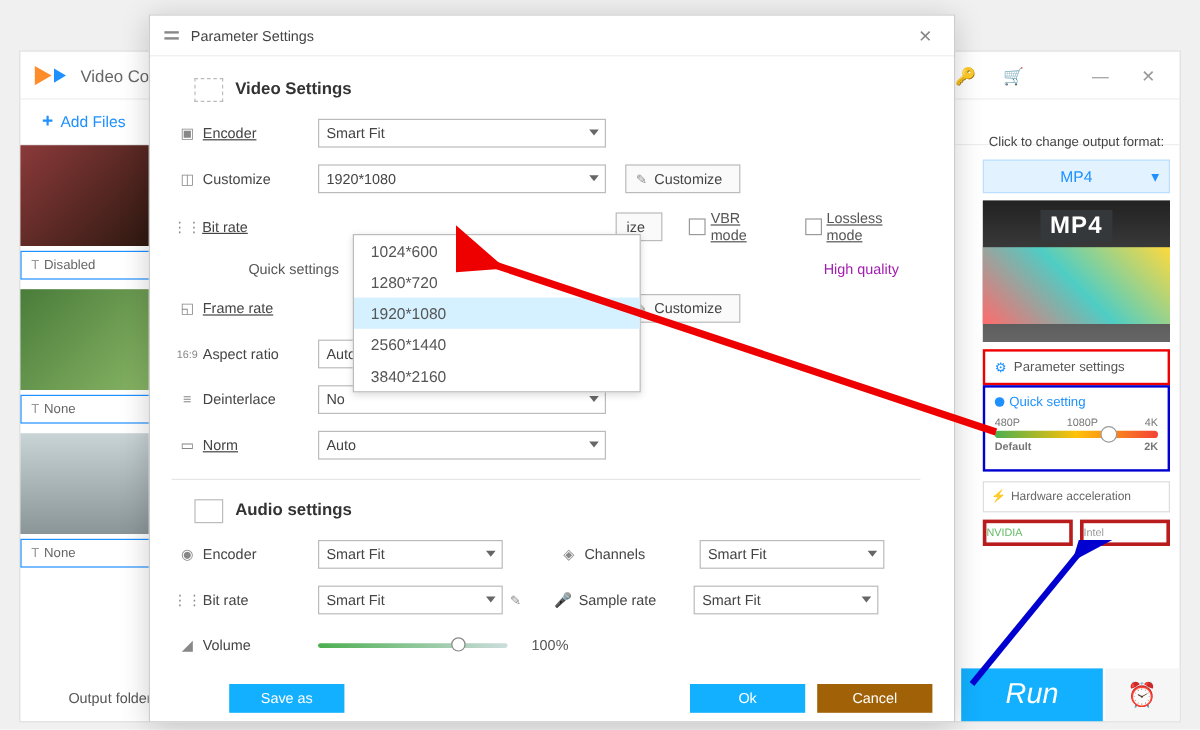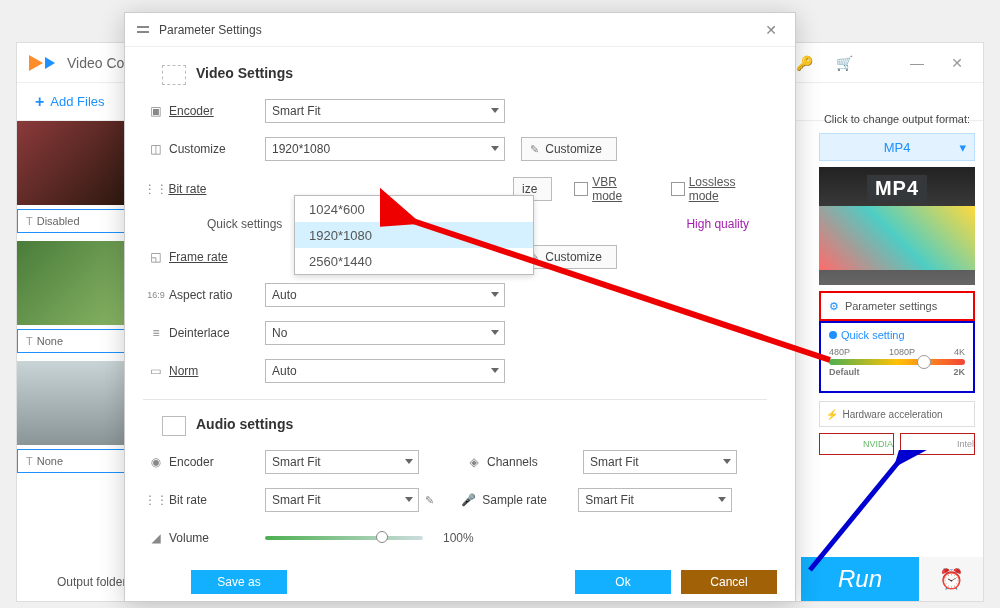--- a/index.html
+++ b/index.html
@@ -33,21 +33,21 @@
 .qs-section { border:2px solid #0000d0; padding:6px 8px 14px 8px; position:relative;}
 .qs-head { display:flex; align-items:center; gap:4px; color:#1e90ff; font-size:11px; margin-bottom:6px;}
 .qs-head:before { content:""; width:8px; height:8px; background:#1e90ff; border-radius:50%;}
 .qs-ticks { display:flex; justify-content:space-between; font-size:9px; color:#777; margin-bottom:2px;}
 .qs-slider { height:6px; background:linear-gradient(90deg,#4caf50,#ffc107,#f44336); position:relative; border-radius:3px;}
 .qs-thumb { position:absolute; top:-4px; left:65%; width:14px; height:14px; background:#fff; border:1px solid #999; border-radius:50%; }
 .qs-bottom { display:flex; justify-content:space-between; font-size:9px; color:#777; margin-top:2px;font-weight:bold;}
 
 .hw-acc { margin-top:8px; height:26px; border:1px solid #ddd; display:flex; align-items:center; padding:0 6px; font-size:10px; color:#666; gap:4px;}
 .gpu-row { margin-top:6px; display:flex; gap:6px; }
-.gpu-tag { flex:1; height:22px; border:1px solid #b91c1c; display:flex; align-items:center; justify-content:flex-end; font-size:9px; color:#6b6;}
+.gpu-tag { flex:1; height:22px; border:3px solid #b91c1c; display:flex; align-items:center; justify-content:flex-start; font-size:9px; color:#6b6;}
 .gpu-tag.intel { color:#999;}
 
 .run-btn { position:absolute; right:64px; bottom:0; height:44px; width:118px; background:#12b0ff; color:#fff; font-size:24px; font-style:italic; font-weight:500; display:flex; align-items:center; justify-content:center; cursor:pointer;}
 .clock-btn { position:absolute; right:0; bottom:0; width:62px; height:44px; background:#f6f6f6; display:flex; align-items:center; justify-content:center; color:#12b0ff; font-size:20px; cursor:pointer;}
 .output-folder { position:absolute; left:40px; bottom:12px; font-size:12px; color:#555;}
 
 
 .modal { position:absolute; left:124px; top:12px; width:672px; height:590px; background:#fff; box-shadow:0 4px 24px rgba(0,0,0,.2); border:1px solid #ccc; display:flex; flex-direction:column;}
 .modal-title { height:34px; display:flex; align-items:center; padding:0 12px; border-bottom:1px solid #eee; gap:8px;}
 .mt-ic { width:14px; height:14px; background:linear-gradient(#888,#888) no-repeat 0 3px/8px 2px,linear-gradient(#888,#888) no-repeat 0 8px/12px 2px,linear-gradient(#888,#888) no-repeat 8px 3px/4px 2px; }
@@ -332,22 +332,24 @@
       <span class="row-ic">◢</span>
       <span class="row-label">Volume</span>
       <div class="vol-slider">
           <div class="vthumb"></div>
         </div>
       <span class="vol-pct">100%</span>
     </div>
 
     <div class="open-dd" id="dd">
         <div class="dd-item">1024*600</div>
+        <div class="dd-item">1280*720</div>
         <div class="dd-item sel-item">1920*1080</div>
         <div class="dd-item">2560*1440</div>
+        <div class="dd-item">3840*2160</div>
       </div>
   </div>
 
   <div class="modal-footer">
     <span style="width:38px;"></span>
     <div class="mf-btn mf-save">
         <span>Save as</span>
       </div>
     <span class="mf-spacer"></span>
     <div class="mf-btn mf-ok">

